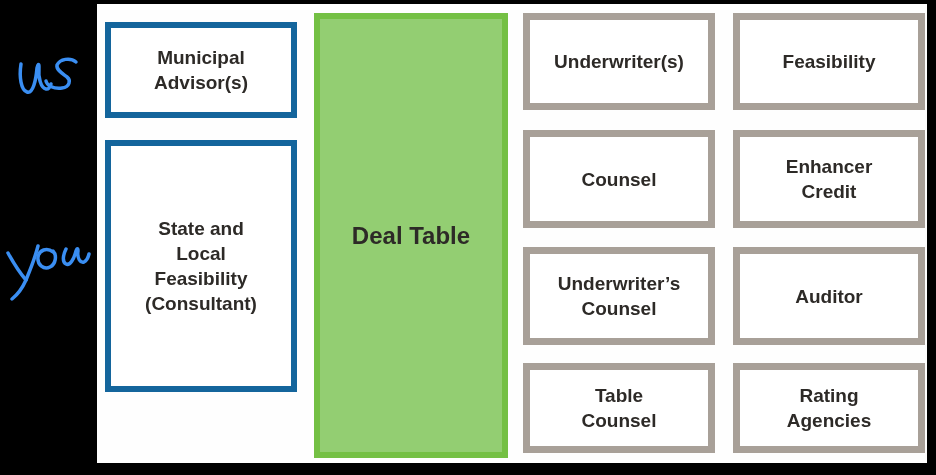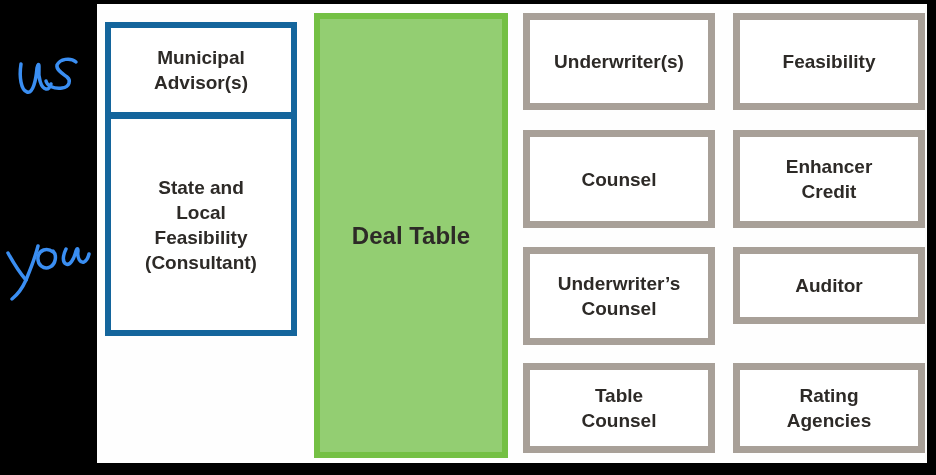--- a/index.html
+++ b/index.html
@@ -48,21 +48,21 @@
 
   <div class="panel">
 
     <div class="box blue" style="left:8px;top:18px;width:192px;height:96px">
       <div class="lines">
         <span>Municipal</span>
         <span>Advisor(s)</span>
       </div>
     </div>
 
-    <div class="box blue" style="left:8px;top:109px;width:192px;height:223px">
+    <div class="box blue" style="left:8px;top:136px;width:192px;height:252px">
       <div class="lines">
         <span>State and</span>
         <span>Local</span>
         <span>Feasibility</span>
         <span>(Consultant)</span>
       </div>
     </div>
 
     <div class="deal">
       <span>Deal Table</span>
@@ -100,21 +100,21 @@
       </div>
     </div>
 
     <div class="box gray" style="left:636px;top:126px;width:192px;height:98px">
       <div class="lines">
         <span>Enhancer</span>
         <span>Credit</span>
       </div>
     </div>
 
-    <div class="box gray" style="left:636px;top:243px;width:192px;height:77px">
+    <div class="box gray" style="left:636px;top:243px;width:192px;height:98px">
       <div class="lines">
         <span>Auditor</span>
       </div>
     </div>
 
     <div class="box gray" style="left:636px;top:359px;width:192px;height:90px">
       <div class="lines">
         <span>Rating</span>
         <span>Agencies</span>
       </div>

